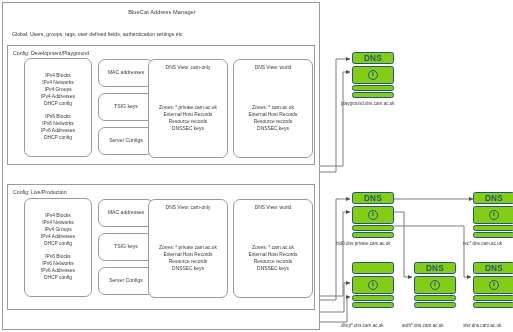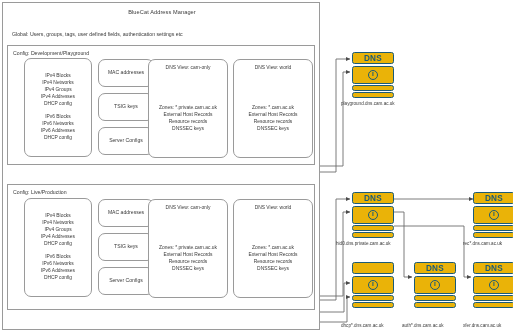--- a/index.html
+++ b/index.html
@@ -31,21 +31,21 @@
   
   .viewcard{position:absolute;border:1px solid #9a9a9a;border-radius:7px;background:#fff;
             box-sizing:border-box;}
   .viewcard .vtitle{position:absolute;left:0;top:5px;width:100%;text-align:center;
                     font-size:4.9px;color:#3a3a3a;}
   .viewcard .vbody{position:absolute;left:0;top:44px;width:100%;text-align:center;
                    font-size:4.9px;line-height:1.45;color:#3a3a3a;white-space:pre;}
 
   
   .srv{position:absolute;width:42px;}
-  .srv .bay{border:1.6px solid #1b5b77;border-radius:2.5px;background:#eab308;
+  .srv .bay{border:1.6px solid #1b5b77;border-radius:2.5px;background:#84cc16;
             box-sizing:border-box;margin-bottom:1.5px;}
   .srv .bay.head{height:12px;display:flex;align-items:center;justify-content:center;}
   .srv .bay.head span{font-size:8.2px;font-weight:bold;color:#1b5b77;letter-spacing:.3px;
                       font-family:"Liberation Sans","DejaVu Sans",sans-serif;}
   .srv .bay.main{height:18px;display:flex;align-items:center;justify-content:center;}
   .srv .bay.slot{height:5.5px;}
   .pwr{width:8px;height:8px;border:1.2px solid #1b5b77;border-radius:50%;position:relative;}
   .pwr:after{content:"";position:absolute;left:50%;top:1px;width:1.2px;height:4px;
              background:#1b5b77;transform:translateX(-50%);}
   .srv-label{position:absolute;font-size:4.6px;color:#3a3a3a;white-space:nowrap;}

